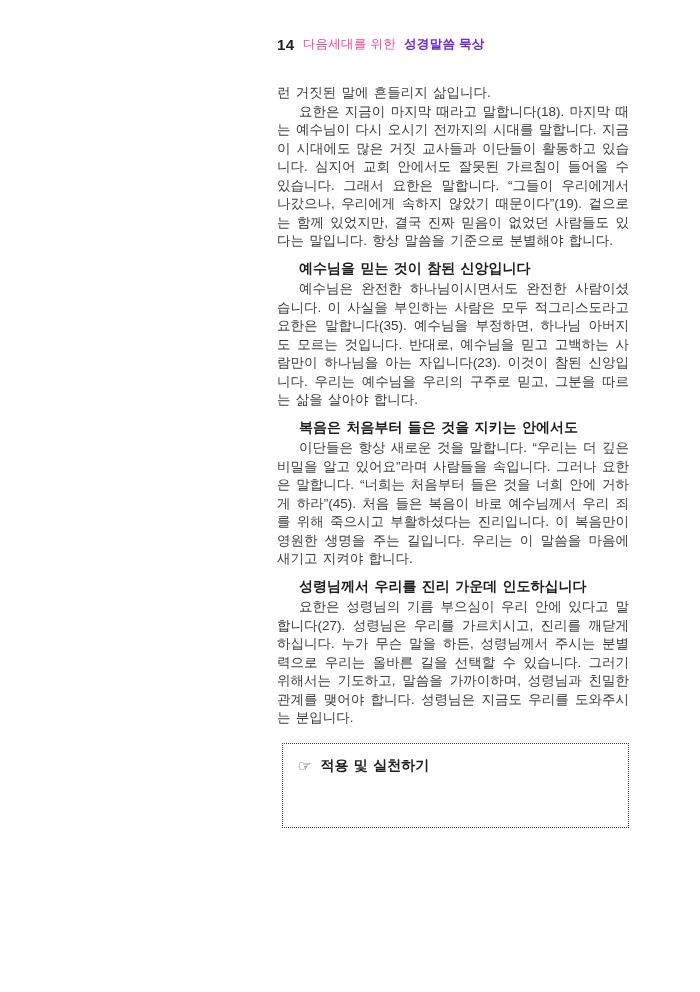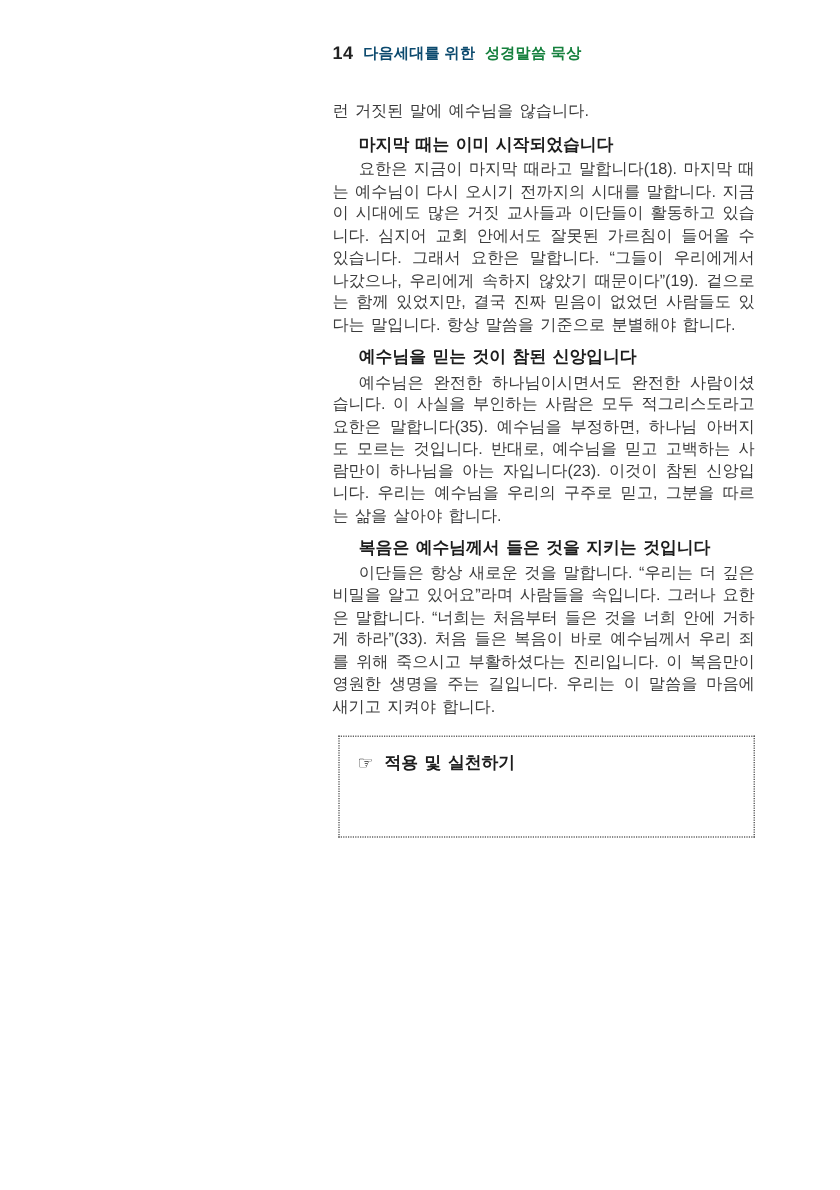--- a/index.html
+++ b/index.html
@@ -29,28 +29,28 @@
     white-space: nowrap;
   }
   .page-number {
     font-size: 15px;
     font-weight: 700;
     color: #222222;
     letter-spacing: 0.5px;
   }
   .header-subtitle {
     font-size: 12.5px;
-    font-weight: 700;
-    color: #0c4a6e;
+    font-weight: 400;
+    color: #ec4899;
     letter-spacing: 0.3px;
   }
   .header-title {
     font-size: 12.5px;
     font-weight: 700;
-    color: #15803d;
+    color: #6d28d9;
     letter-spacing: 0.3px;
   }
   
   .body-text {
     margin-top: 31px;
   }
   .body-text p {
     margin: 0;
     font-size: 13.5px;
     line-height: 18.5px;
@@ -105,40 +105,43 @@
   <div class="column">
 
     <header class="page-header">
       <span class="page-number">14</span>
       <span class="header-subtitle">다음세대를 위한</span>
       <span class="header-title">성경말씀 묵상</span>
     </header>
 
     <main class="body-text">
 
-      <p class="intro">런 거짓된 말에 예수님을 않습니다.</p>
+      <p class="intro">런 거짓된 말에 흔들리지 삶입니다.</p>
 
       <section>
       </section>
 
       <section>
-        <h2>마지막 때는 이미 시작되었습니다</h2>
         <p>요한은 지금이 마지막 때라고 말합니다(18). 마지막 때는 예수님이 다시 오시기 전까지의 시대를 말합니다. 지금 이 시대에도 많은 거짓 교사들과 이단들이 활동하고 있습니다. 심지어 교회 안에서도 잘못된 가르침이 들어올 수 있습니다. 그래서 요한은 말합니다. “그들이 우리에게서 나갔으나, 우리에게 속하지 않았기 때문이다”(19). 겉으로는 함께 있었지만, 결국 진짜 믿음이 없었던 사람들도 있다는 말입니다. 항상 말씀을 기준으로 분별해야 합니다.</p>
       </section>
 
       <section>
         <h2>예수님을 믿는 것이 참된 신앙입니다</h2>
         <p>예수님은 완전한 하나님이시면서도 완전한 사람이셨습니다. 이 사실을 부인하는 사람은 모두 적그리스도라고 요한은 말합니다(35). 예수님을 부정하면, 하나님 아버지도 모르는 것입니다. 반대로, 예수님을 믿고 고백하는 사람만이 하나님을 아는 자입니다(23). 이것이 참된 신앙입니다. 우리는 예수님을 우리의 구주로 믿고, 그분을 따르는 삶을 살아야 합니다.</p>
       </section>
 
       <section>
-        <h2>복음은 예수님께서 들은 것을 지키는 것입니다</h2>
-        <p>이단들은 항상 새로운 것을 말합니다. “우리는 더 깊은 비밀을 알고 있어요”라며 사람들을 속입니다. 그러나 요한은 말합니다. “너희는 처음부터 들은 것을 너희 안에 거하게 하라”(33). 처음 들은 복음이 바로 예수님께서 우리 죄를 위해 죽으시고 부활하셨다는 진리입니다. 이 복음만이 영원한 생명을 주는 길입니다. 우리는 이 말씀을 마음에 새기고 지켜야 합니다.</p>
+        <h2>복음은 처음부터 들은 것을 지키는 안에서도</h2>
+        <p>이단들은 항상 새로운 것을 말합니다. “우리는 더 깊은 비밀을 알고 있어요”라며 사람들을 속입니다. 그러나 요한은 말합니다. “너희는 처음부터 들은 것을 너희 안에 거하게 하라”(45). 처음 들은 복음이 바로 예수님께서 우리 죄를 위해 죽으시고 부활하셨다는 진리입니다. 이 복음만이 영원한 생명을 주는 길입니다. 우리는 이 말씀을 마음에 새기고 지켜야 합니다.</p>
       </section>
 
+      <section>
+        <h2>성령님께서 우리를 진리 가운데 인도하십니다</h2>
+        <p>요한은 성령님의 기름 부으심이 우리 안에 있다고 말합니다(27). 성령님은 우리를 가르치시고, 진리를 깨닫게 하십니다. 누가 무슨 말을 하든, 성령님께서 주시는 분별력으로 우리는 올바른 길을 선택할 수 있습니다. 그러기 위해서는 기도하고, 말씀을 가까이하며, 성령님과 친밀한 관계를 맺어야 합니다. 성령님은 지금도 우리를 도와주시는 분입니다.</p>
+      </section>
 
       <div class="apply-box">
         <div class="apply-title">
           <span class="finger">☞</span>
           <span>적용 및 실천하기</span>
         </div>
       </div>
 
     </main>
   </div>

